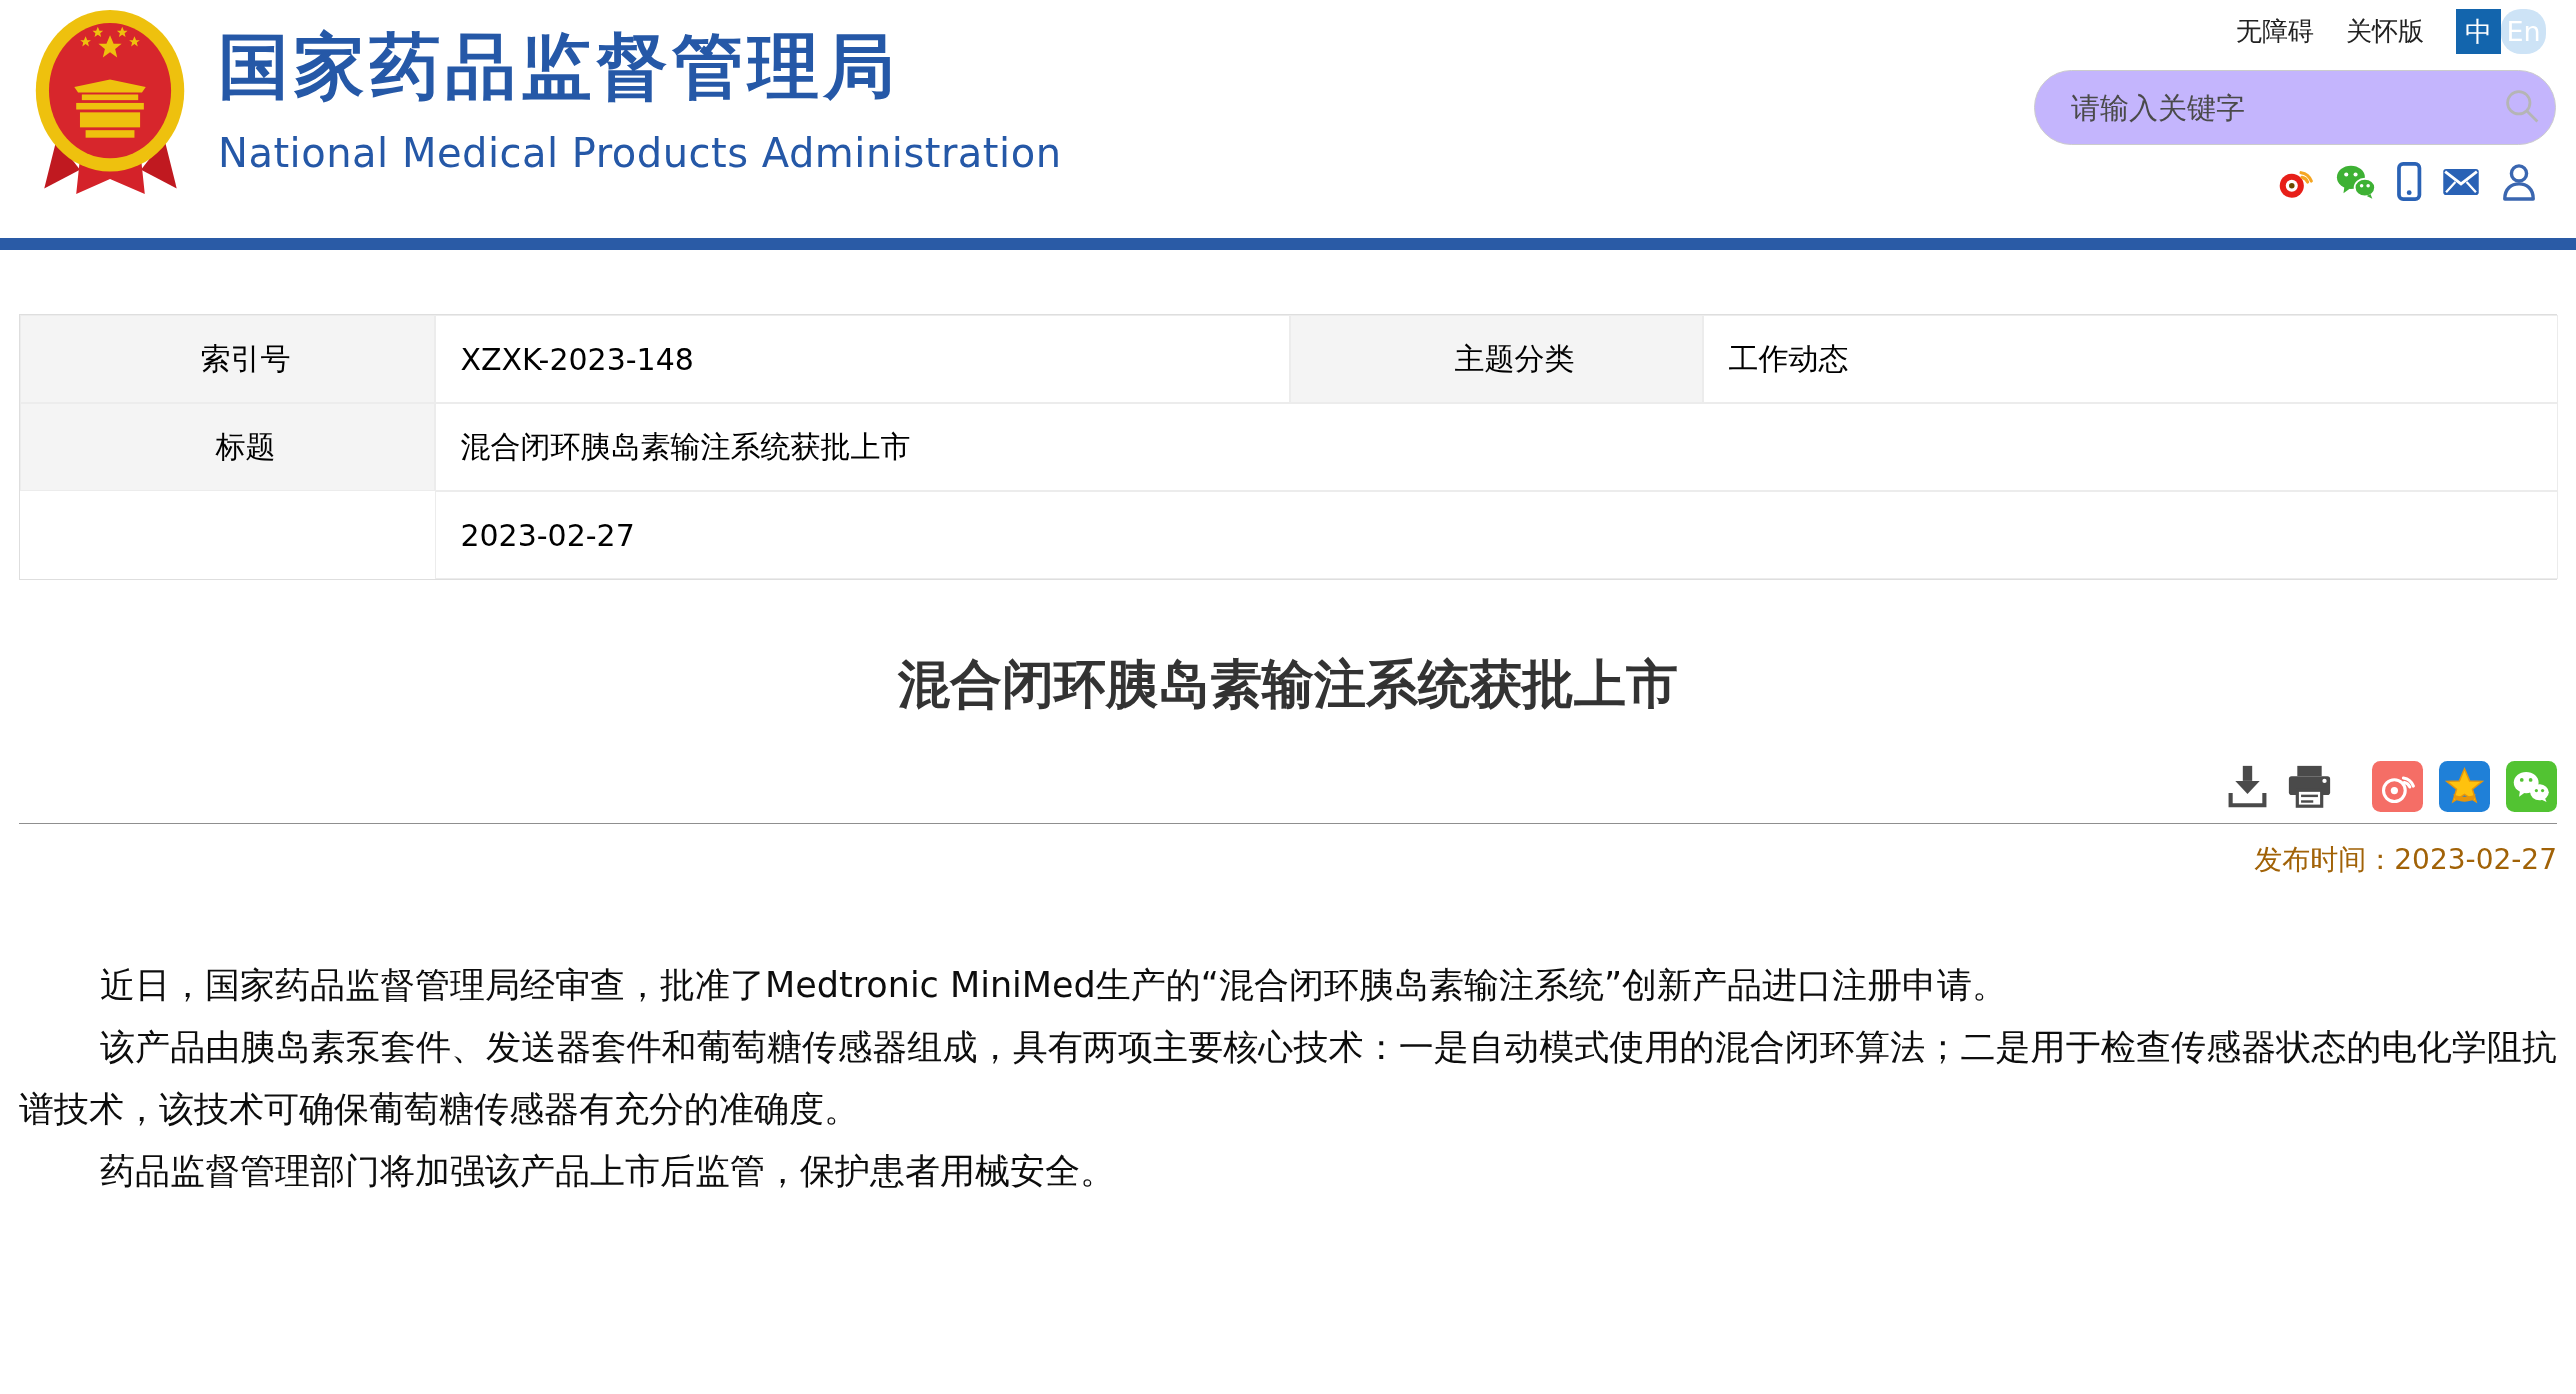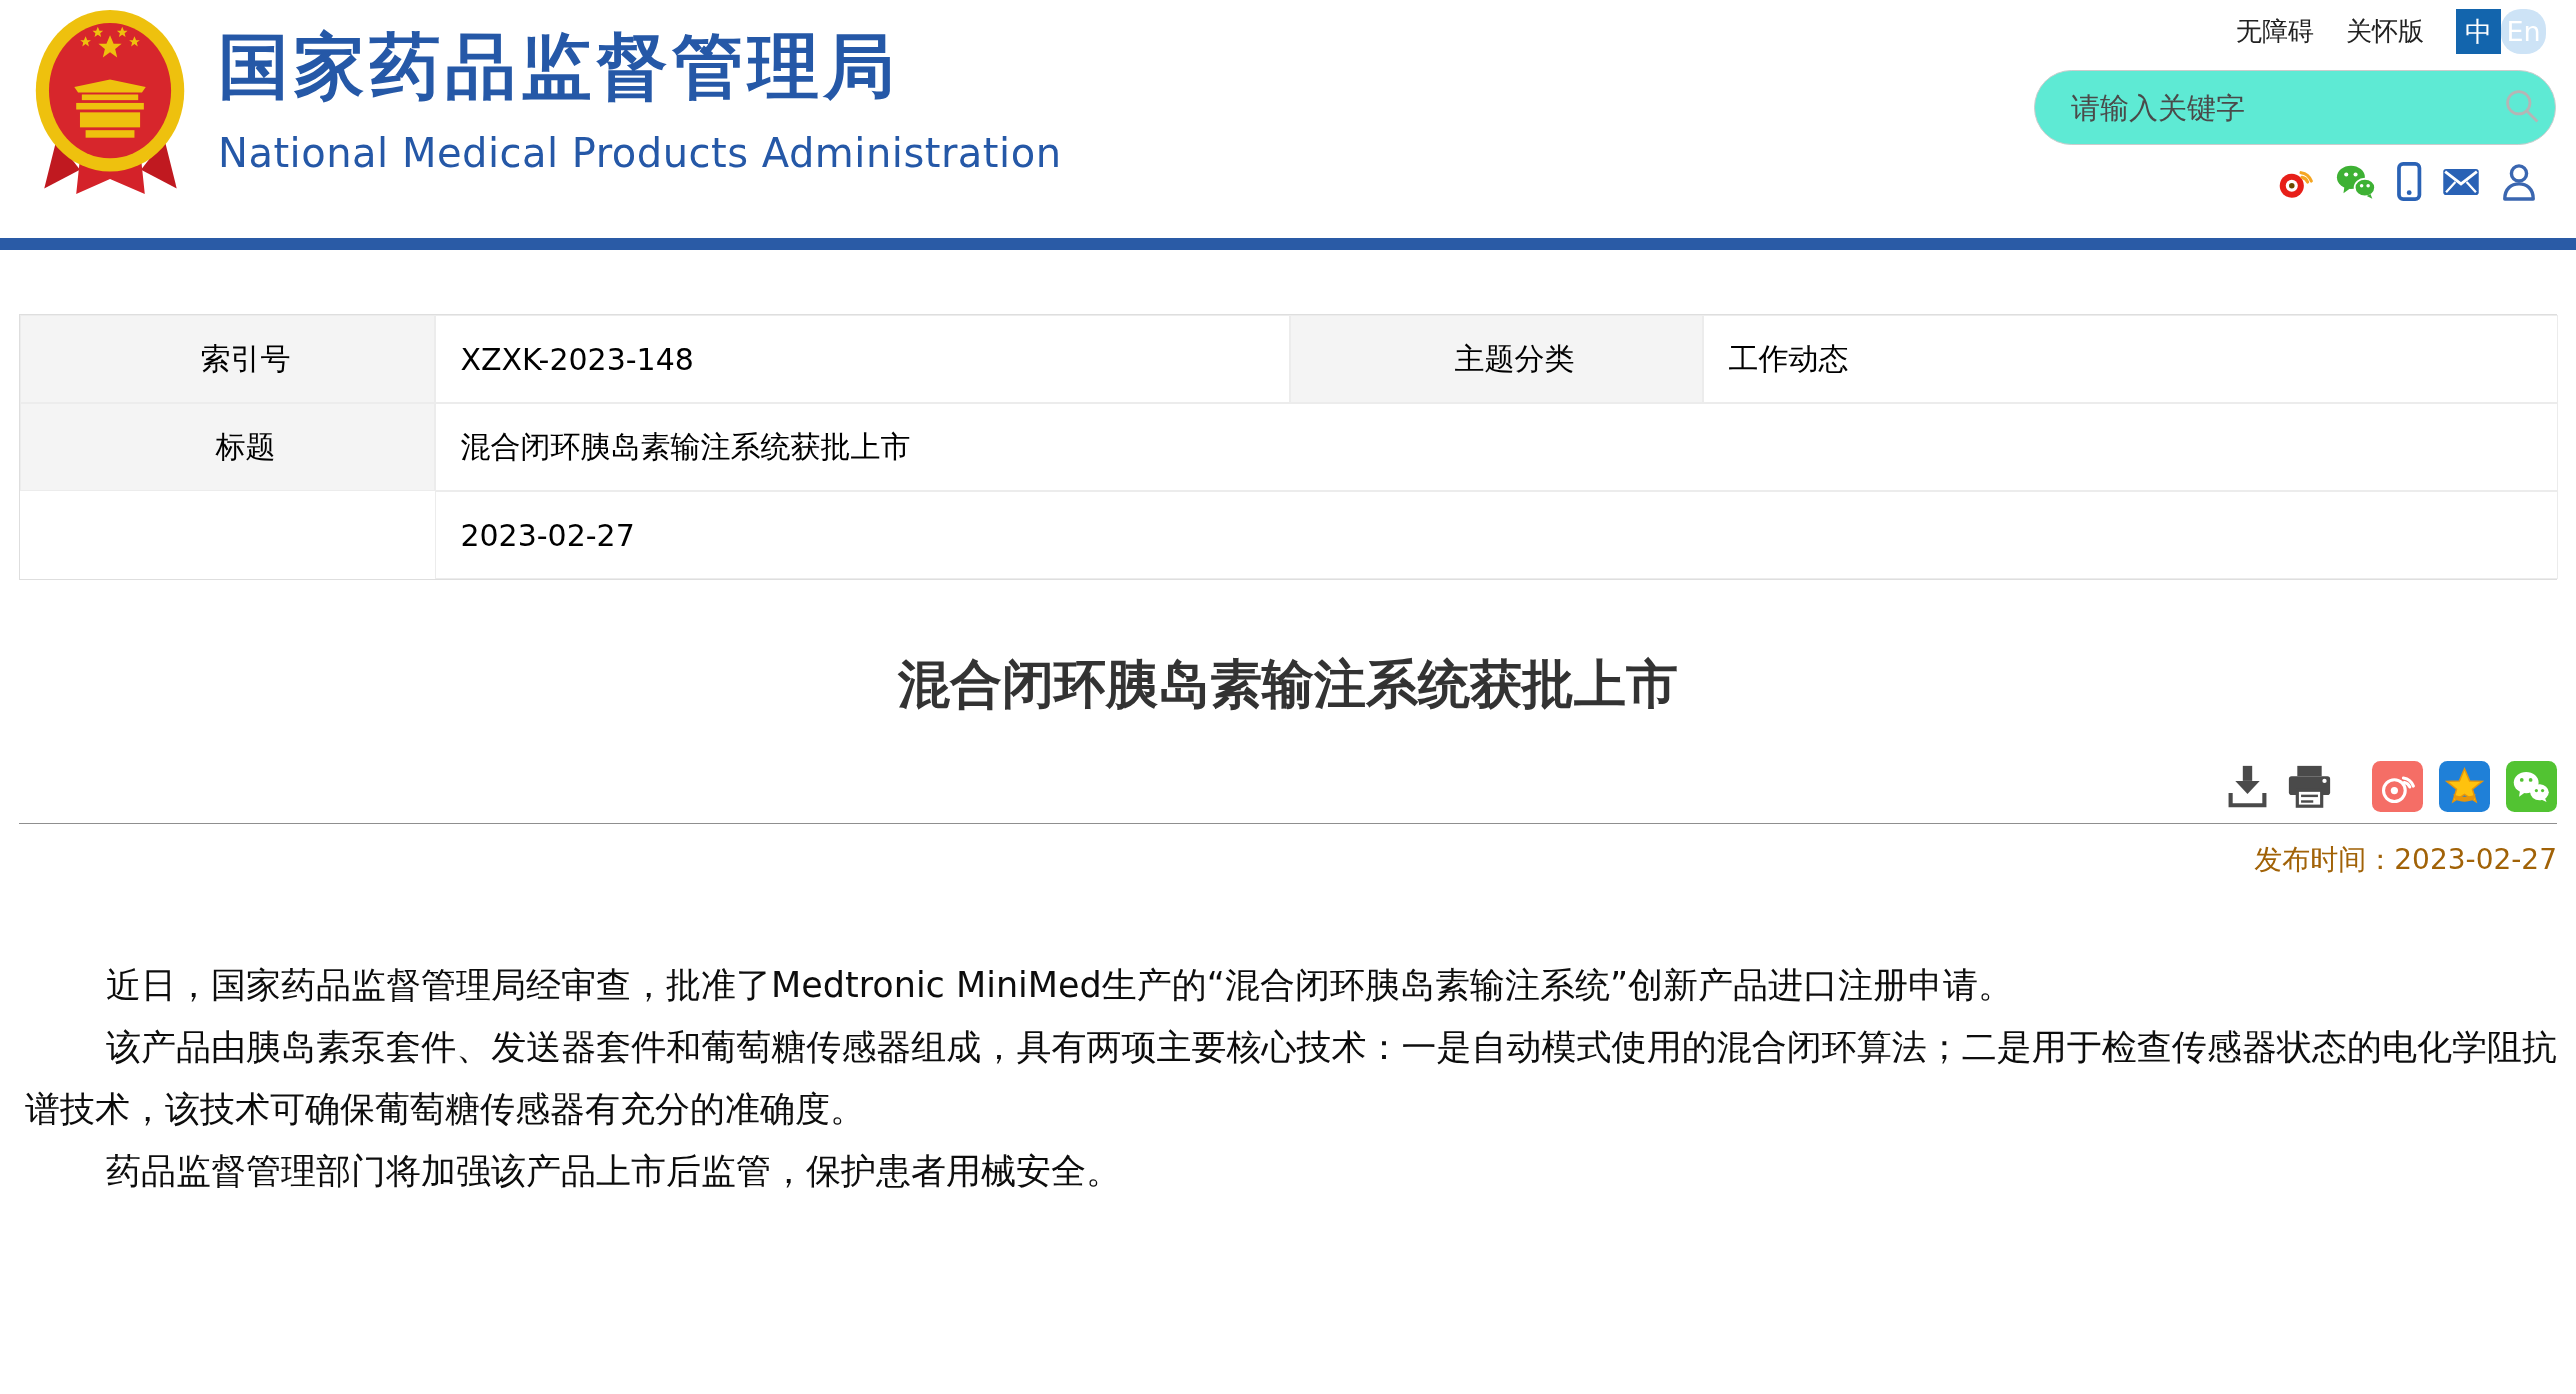--- a/index.html
+++ b/index.html
@@ -20,21 +20,21 @@
   .org-en { font-size:40px; color:#2558a7; margin-top:25px; letter-spacing:0.5px; }
 
   .utility { position:absolute; top:9.4px; right:30px; display:flex; align-items:center; }
   .u-link { font-size:26px; color:#222; margin-right:32px; cursor:pointer;text-align:center; }
   .lang-btn { width:45px; height:45px; display:flex; align-items:center; justify-content:center;
               font-size:27px; color:#fff; cursor:pointer; }
   .lang-zh { background:#1365ad; }
   .lang-en { background:#cde3f6;border-radius:20px; }
 
   .search-box { position:absolute; top:70px; right:20px; width:522px; height:75px;
-                border:1.9px solid #cccccc; border-radius:38px; display:flex; align-items:center; background:#5eead4; }
+                border:1.9px solid #cccccc; border-radius:38px; display:flex; align-items:center; background:#c4b5fd; }
   .search-input { flex:1; border:none; outline:none; background:transparent;
                   font-size:29px; color:#404040; padding:0 9.4px 0 36px;
                   font-family:"DejaVu Sans","Liberation Sans",sans-serif; }
   .search-input::placeholder { color:#4a4a4a; opacity:1; }
   .search-btn { width:66px; height:71px; display:flex; align-items:center; justify-content:center;
                 background:none; border:none; cursor:pointer; }
 
   .social-row { position:absolute; top:162px; right:39px; display:flex; align-items:center; gap:20.7px; }
   .social-row .sic { cursor:pointer; display:flex; align-items:center; }
 
@@ -57,21 +57,21 @@
   .act-icon { cursor:pointer; display:flex; align-items:center; }
   .share-sq { width:51px; height:51px; border-radius:8.5px; display:flex; align-items:center; justify-content:center; cursor:pointer; }
   .sq-weibo { background:#f56e66; margin-left:22.6px; }
   .sq-qzone { background:#1f80d8; }
   .sq-wechat{ background:#52c332; }
 
   .rule { margin-top:11.3px; border:none; border-top:1.9px solid #8f8f8f; }
 
   .publish { margin-top:17px; text-align:right; font-size:28px; color:#a16207; }
 
-  .body-text { margin-top:75px; font-size:35px; line-height:62px; color:#0d0d0d;margin-left:6px; }
+  .body-text { margin-top:75px; font-size:35px; line-height:62px; color:#0d0d0d; }
   .body-text p { margin:0; text-indent:81px; text-align:justify; }
 </style>
 </head>
 <body>
 
 <div class="header">
 
   <div class="logo-row">
     <span>
       <svg width="155" height="188" viewBox="0 0 165 200">

